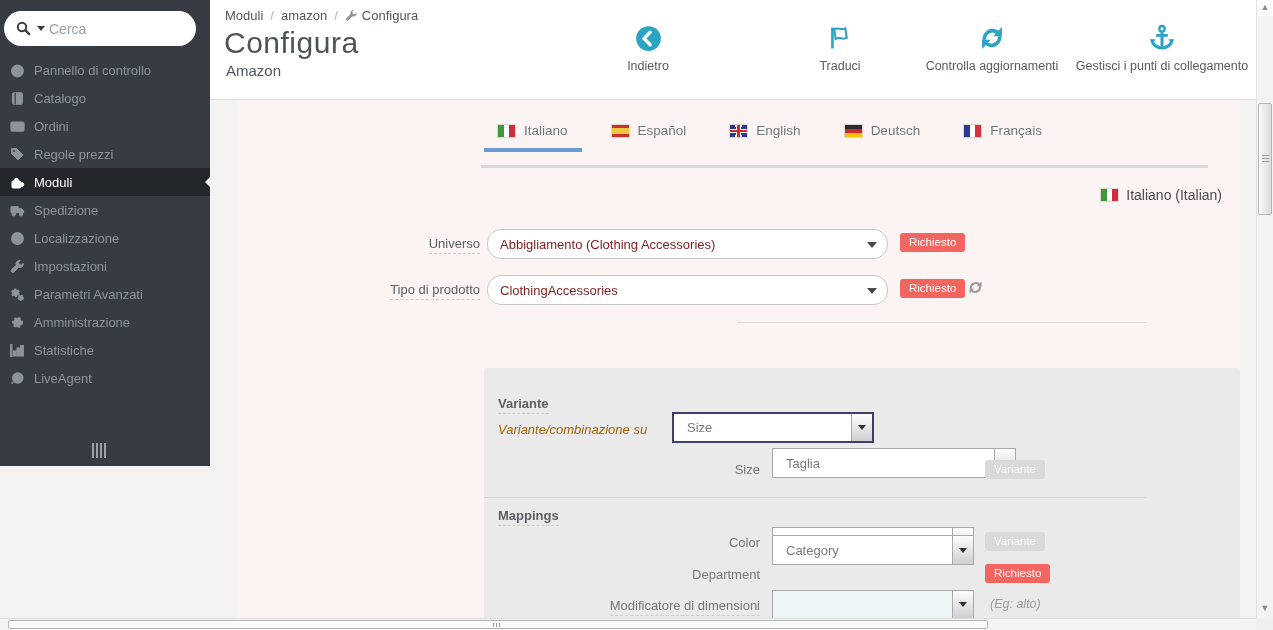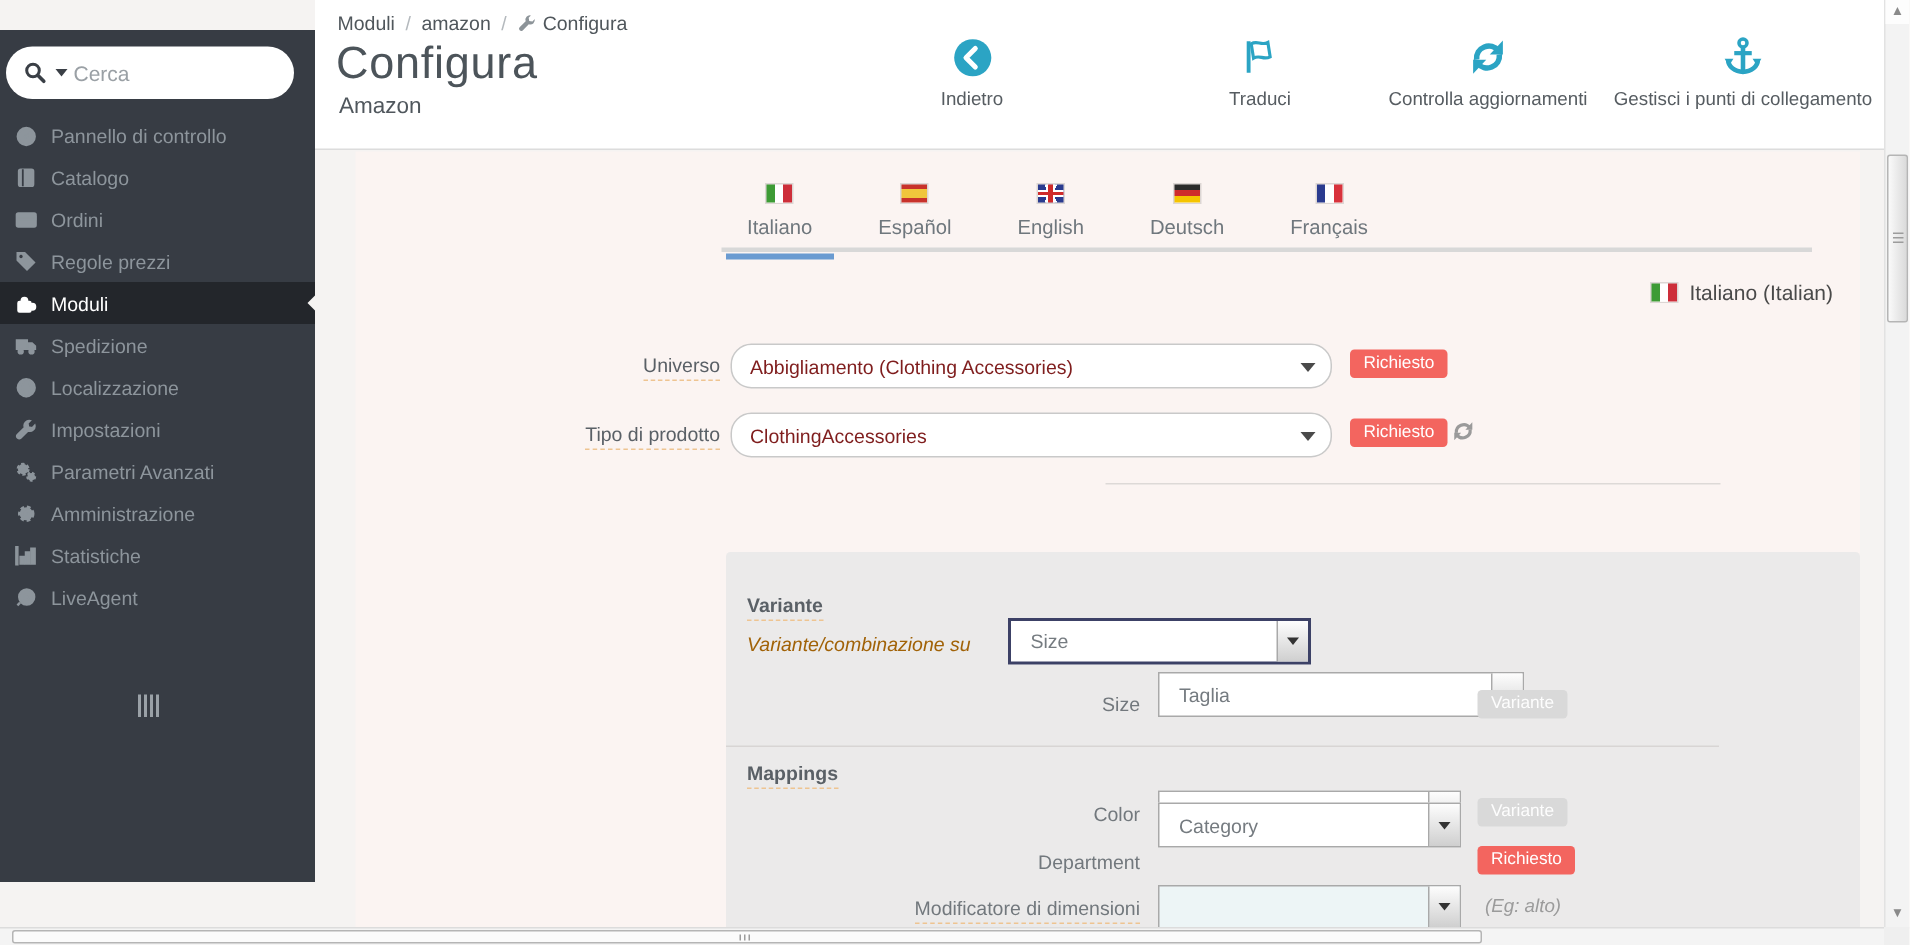--- a/index.html
+++ b/index.html
@@ -1,21 +1,21 @@
 <!DOCTYPE html>
 <html><head>
 <meta charset="utf-8">
 <style>
   * { margin:0; padding:0; box-sizing:border-box; }
   html,body { width:1273px; height:630px; overflow:hidden; }
   body { font-family:"Liberation Sans","DejaVu Sans",sans-serif; background:#fff; }
   #app { position:relative; width:1273px; height:630px; overflow:hidden; background:#f5f3f2; }
 
   
-  .sidebar { position:absolute; left:0; top:0; width:210px; height:568px; background:#373c44; z-index:5;margin-top:20px; }
+  .sidebar { position:absolute; left:0; top:0; width:210px; height:466px; background:#373c44; z-index:5; }
   .search-pill { position:absolute; left:4px; top:11px; width:192px; height:35px; background:#fff;
     border-radius:18px; display:flex; align-items:center; padding:0 12px; gap:4px; }
   .search-pill input { border:none; outline:none; flex:1; font-size:14px; color:#444; background:transparent;
     font-family:"Liberation Sans",sans-serif; min-width:0; }
   .search-pill input::placeholder { color:#9aa0a5; }
   .caret-dn { width:0; height:0; border-left:4px solid transparent; border-right:4px solid transparent;
     border-top:5px solid #3a3f46; margin-left:2px; }
   .side-menu { position:absolute; left:0; top:56px; width:210px; }
   .side-item { height:28px; display:flex; align-items:center; padding-left:10px; gap:9px;
     color:#8d959c; font-size:13px; cursor:pointer; position:relative; }
@@ -44,21 +44,21 @@
   .teal-stroke { stroke:#2ba4c4; fill:none; }
   .teal-fill { fill:#2ba4c4; }
 
   
   .panel { position:absolute; left:237px; top:101px; width:1003px; height:517px; background:#fbf4f2; z-index:1; }
   .graybox { position:absolute; left:247px; top:267px; width:756px; height:250px; background:#ebeaea; border-radius:3px 3px 0 0; }
 
   
   .tabs { position:absolute; left:247px; top:12px; display:flex; gap:16px; }
   .tab { display:flex; align-items:center; gap:9px; padding:10px 14px 14px 14px; font-size:13.5px;
-    color:#6f777d; cursor:pointer; position:relative;flex-direction:column; }
+    color:#6f777d; cursor:pointer; position:relative; }
   .tab.active:after { content:""; position:absolute; left:0; right:0; bottom:0; height:4px; background:#6a9bd1; }
   .tab-hr { position:absolute; left:244px; top:64px; width:727px; height:3px; background:#d8d8d8; }
 
   .flag { width:17px; height:12px; display:inline-block; position:relative; box-shadow:0 0 0 1px rgba(0,0,0,.12); flex:none; }
   .flag-it { background:linear-gradient(to right,#3d9b35 33%,#fff 33%,#fff 66%,#cd2e3a 66%); }
   .flag-fr { background:linear-gradient(to right,#2a3b8f 33%,#fff 33%,#fff 66%,#d8323c 66%); }
   .flag-de { background:linear-gradient(to bottom,#2b2b2b 33%,#cf2b2b 33%,#cf2b2b 66%,#f5c400 66%); }
   .flag-es { background:linear-gradient(to bottom,#c8322b 25%,#f0c63c 25%,#f0c63c 75%,#c8322b 75%); }
   .flag-gb { background:
       linear-gradient(to bottom, transparent 40%, #cf2b2b 40%, #cf2b2b 60%, transparent 60%),

